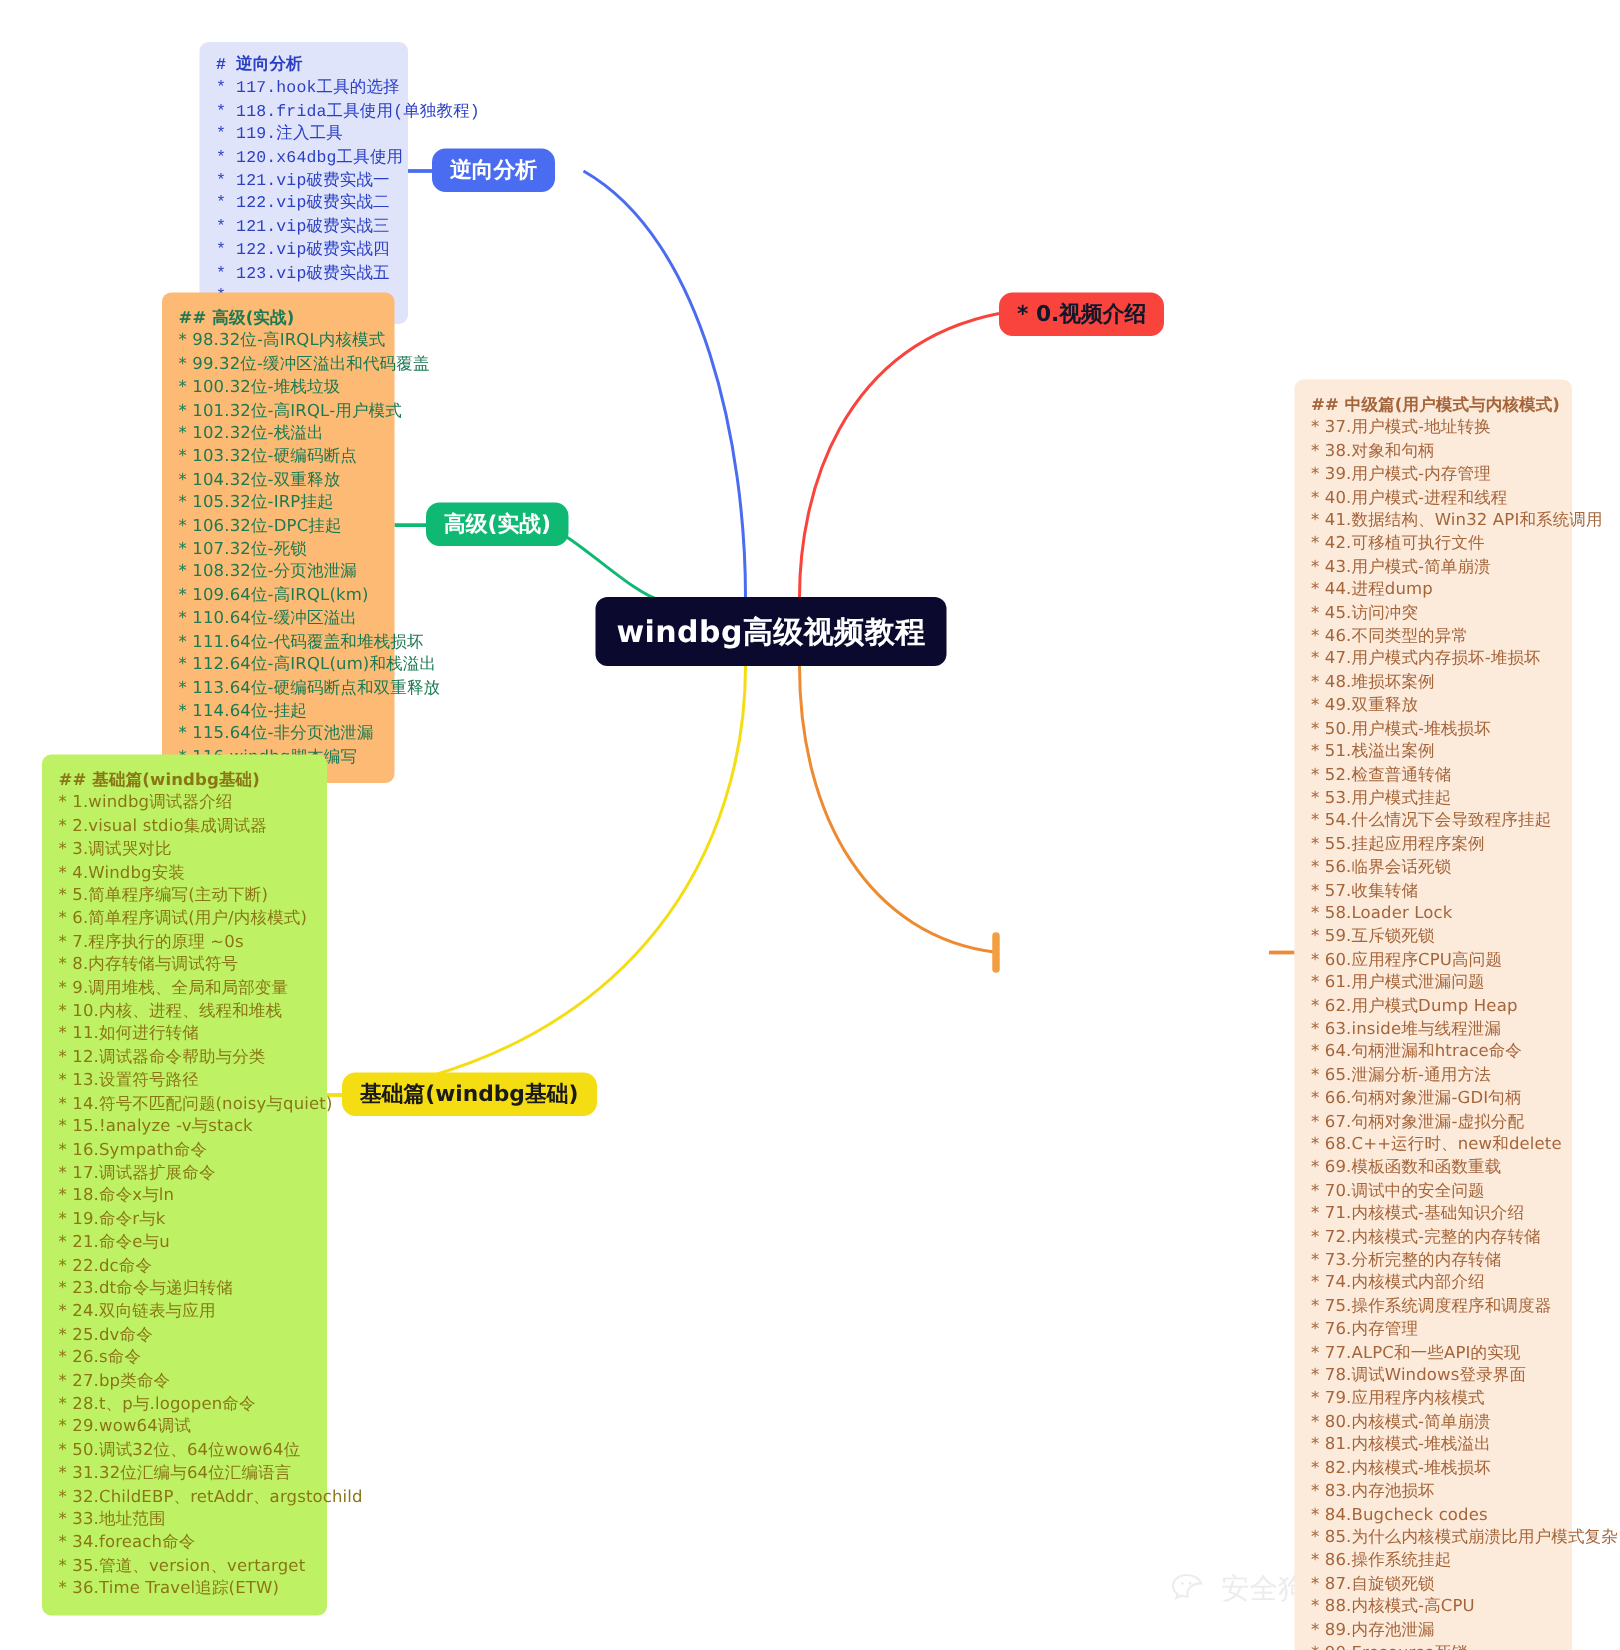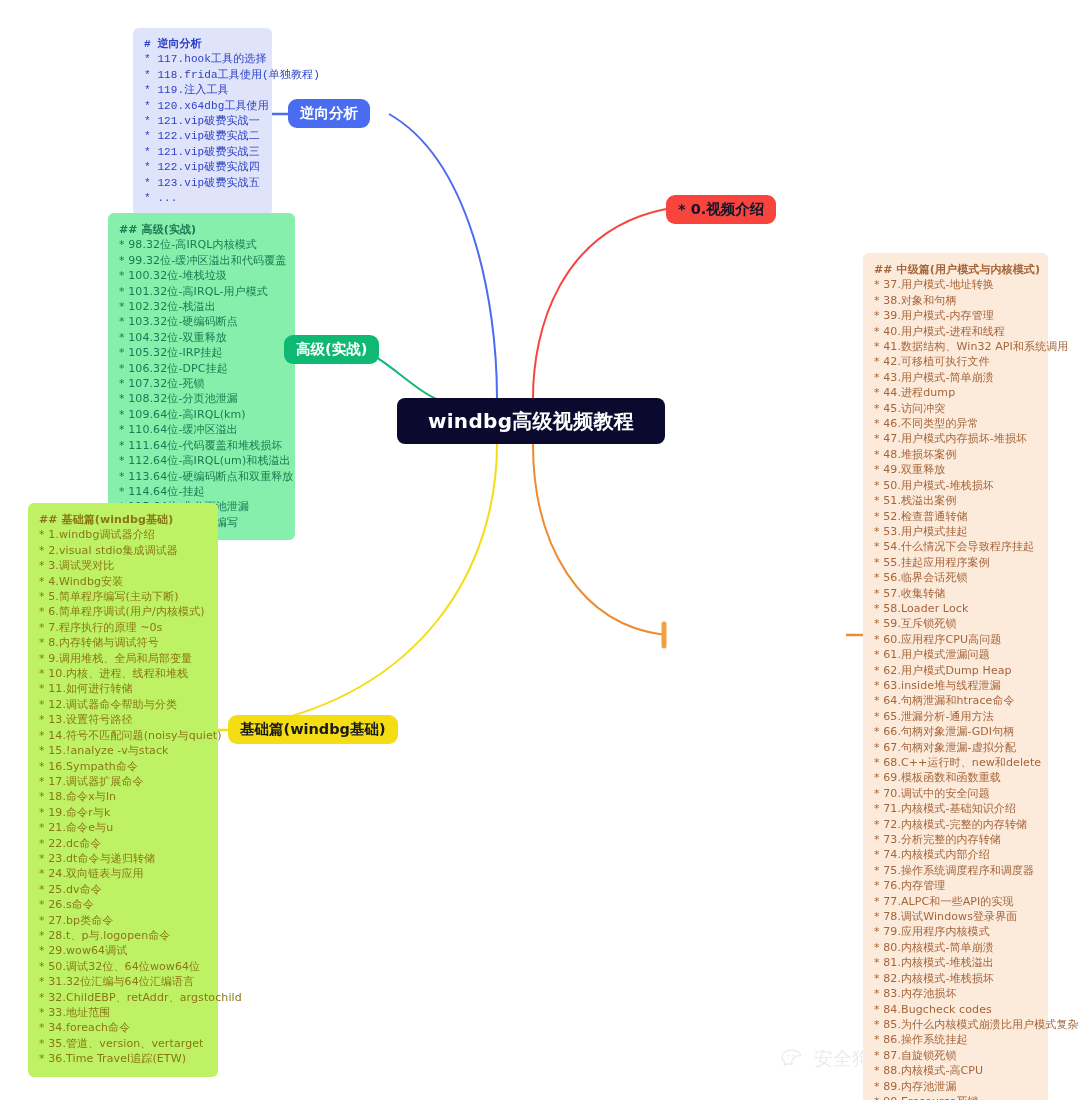--- a/index.html
+++ b/index.html
@@ -30,21 +30,21 @@
     width: 1080px;
     height: 1100px;
     pointer-events: none;
   }
 
   
   .center-node {
     position: absolute;
     left: 397px;
     top: 398px;
-    width: 268px;
+    width: 234px;
     height: 46px;
     background: #0b0a2e;
     border-radius: 8px;
     display: flex;
     align-items: center;
     justify-content: center;
     color: #ffffff;
     font-size: 20px;
     font-weight: bold;
     letter-spacing: 0.3px;
@@ -84,21 +84,21 @@
     font-size: 11px;
     line-height: 15.4px;
     white-space: nowrap;
     letter-spacing: 0.1px;
   }
   .note .line.head { font-weight: bold; }
 
   .note.blue   { background:#dfe4fb; left:133px; top:28px;  width:139px; }
   .note.blue   .line { color:#2b3fc4;font-family:Liberation Mono, monospace; }
 
-  .note.green  { background:#86efac; left:108px; top:213px; width:187px; }
+  .note.green  { background:#fdba74; left:108px; top:195px; width:155px; }
   .note.green  .line { color:#1c7a52; }
 
   .note.yellow { background:#bef264; left:28px;  top:503px; width:190px; }
   .note.yellow .line { color:#8a7616; }
 
   .note.orange { background:#fceadb; left:863px; top:253px; width:185px; }
   .note.orange .line { color:#a5653a; }
 
   
   .footer-xmind {

